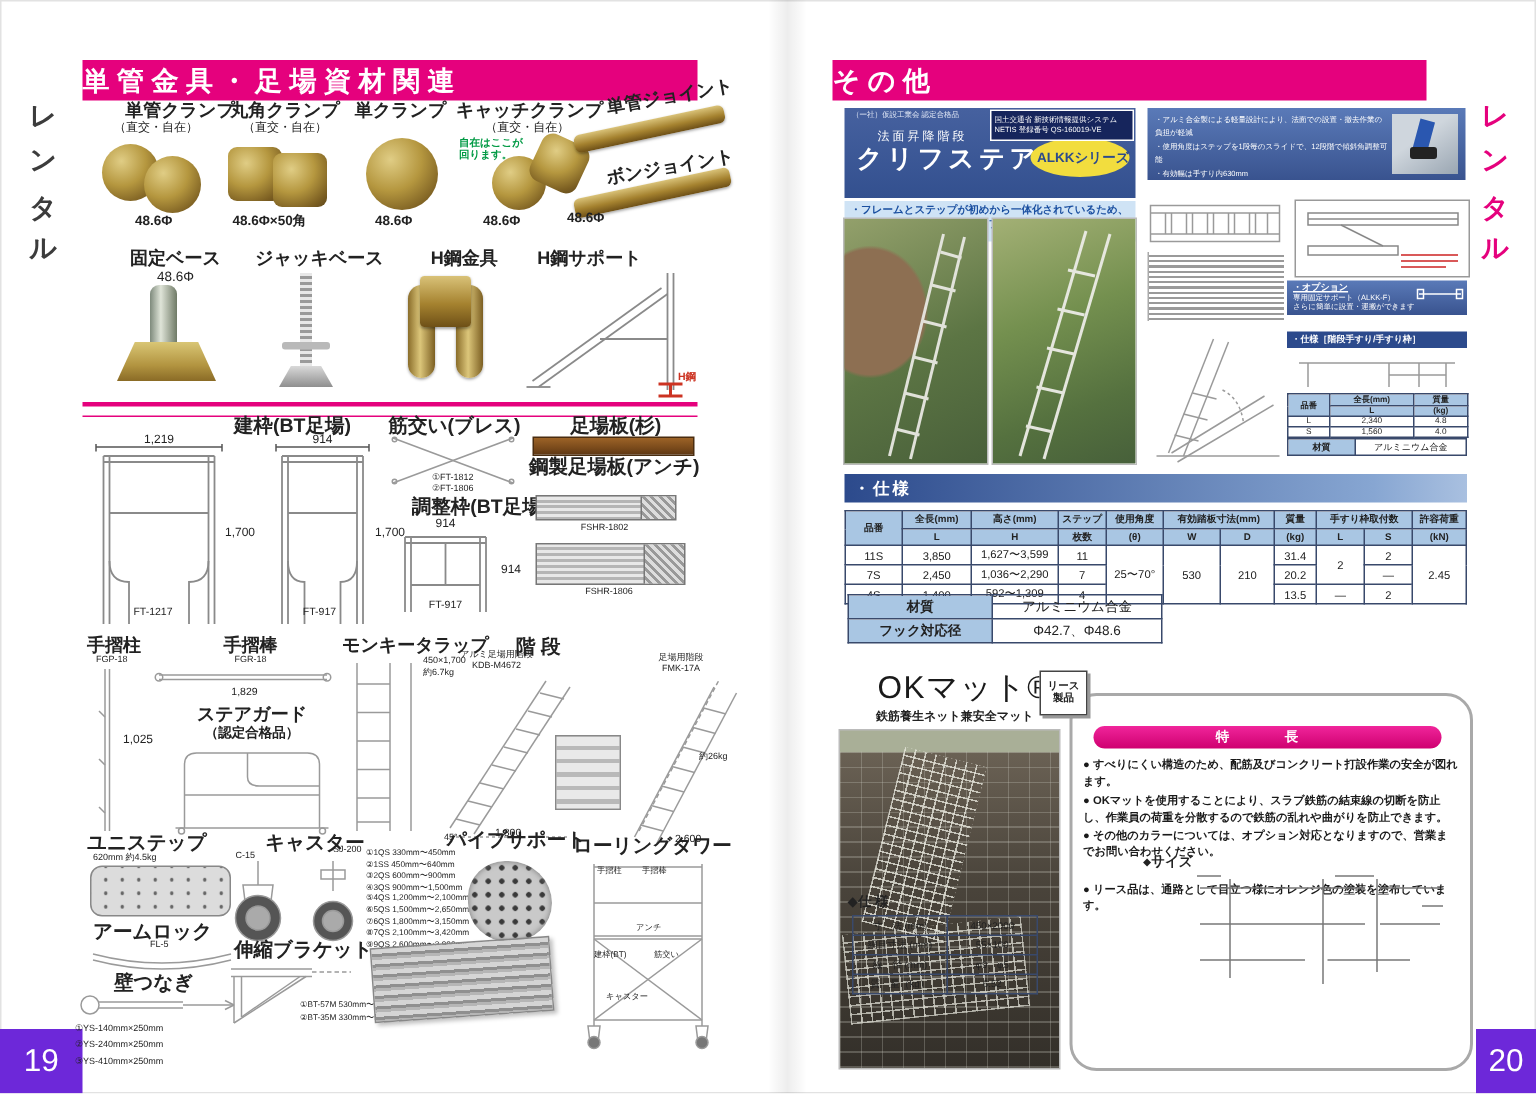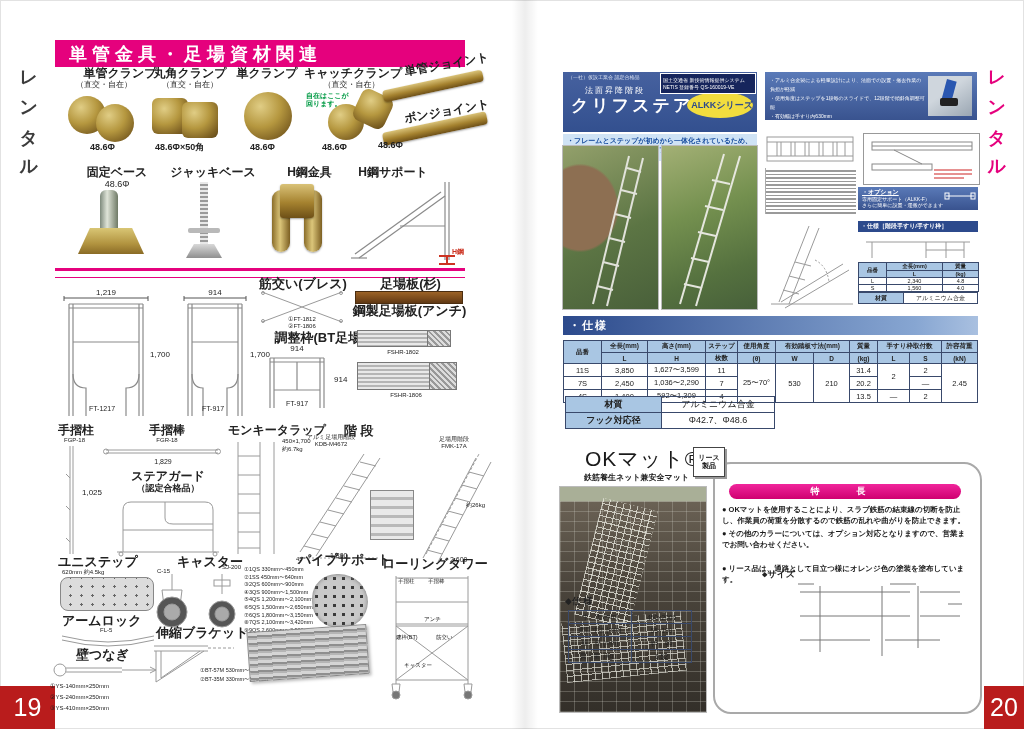--- a/index.html
+++ b/index.html
@@ -8,24 +8,24 @@
         box-shadow:inset 0 0 0 1px #e2e2e2;}
   .t{position:absolute;white-space:nowrap;line-height:1.15;}
   .b{font-weight:bold;}
   .c{text-align:center;}
   .wrap{white-space:normal;}
   .f5{font-size:5px;}.f55{font-size:5.5px;}.f6{font-size:6px;}.f7{font-size:7px;}
   .f8{font-size:8px;}.f9{font-size:9px;}.f11{font-size:11px;}
   .f12{font-size:12px;}.f13{font-size:13px;}.f17{font-size:17px;}
   .mag{color:#e5017d;}
   .hdrbar{position:absolute;background:#e5017d;color:#fff;font-weight:bold;font-size:18px;
-          letter-spacing:5px;display:flex;align-items:center;padding-left:14px;box-sizing:border-box;}
+          letter-spacing:5px;display:flex;align-items:center;box-sizing:border-box;}
   .vtext{writing-mode:vertical-rl;letter-spacing:9px;font-size:18px;}
-  .pgnum{position:absolute;background:#b91c1c;color:#fff;display:flex;align-items:center;
-         justify-content:center;font-size:25px;}
+  .pgnum{position:absolute;background:#6d28d9;color:#fff;display:flex;align-items:center;
+         justify-content:center;font-size:21px;}
   .gutter{position:absolute;left:512px;top:0;width:26px;height:729px;
           background:linear-gradient(to right,rgba(0,0,0,0),rgba(0,0,0,.07) 50%,rgba(0,0,0,0));}
   .abs{position:absolute;}
   svg{position:absolute;overflow:visible;}
   .ln{stroke:#8a8a8a;stroke-width:1.2;fill:none;}
   .lnt{stroke:#9a9a9a;stroke-width:1;fill:none;}
   
   .clamp{position:absolute;}
   .clamp .c1,.clamp .c2{position:absolute;border-radius:50%;
     background:radial-gradient(circle at 34% 30%,#e0cd85,#b5973f 45%,#7c5f22 80%,#5d461a);}
@@ -148,20 +148,21 @@
     <g stroke="#cc3322" stroke-width="2" fill="none">
       <line x1="94" y1="78" x2="110" y2="78"></line>
         <line x1="94" y1="86" x2="110" y2="86"></line>
         <line x1="102" y1="78" x2="102" y2="86"></line>
     </g>
   </svg>
   <div class="t f7 b" style="left:452px;top:248px;color:#cc3322;">H鋼</div>
 
   <div class="abs" style="left:55px;top:268px;width:410px;height:6px;border-top:3px solid #e5017d;border-bottom:1px solid #e5017d;"></div>
 
+  <div class="t f13 b c" style="left:90px;top:277px;width:210px;">建枠(BT足場)</div>
   <svg style="left:62px;top:296px;" width="88" height="122">
     <g class="ln">
       <line x1="7" y1="8" x2="7" y2="120"></line>
         <line x1="11" y1="8" x2="11" y2="120"></line>
       <line x1="77" y1="8" x2="77" y2="120"></line>
         <line x1="81" y1="8" x2="81" y2="120"></line>
       <line x1="7" y1="8" x2="81" y2="8"></line>
         <line x1="7" y1="12" x2="81" y2="12"></line>
       <line x1="11" y1="46" x2="77" y2="46"></line>
       <path d="M11,78 Q11,92 24,92 L24,120"></path>
@@ -425,20 +426,21 @@
         <circle cx="80" cy="123" r="4" fill="#777"></circle>
     </g>
   </svg>
   <div class="t f55" style="left:398px;top:578px;">手摺柱</div>
   <div class="t f55" style="left:428px;top:578px;">手摺棒</div>
   <div class="t f55" style="left:424px;top:616px;">アンチ</div>
   <div class="t f55" style="left:396px;top:634px;">建枠(BT)</div>
   <div class="t f55" style="left:436px;top:634px;">筋交い</div>
   <div class="t f55" style="left:404px;top:662px;">キャスター</div>
 
+  <div class="hdrbar" style="left:555px;top:40px;width:396px;height:27px;">その他</div>
 
   <div class="abs" style="left:563px;top:72px;width:194px;height:60px;background:linear-gradient(180deg,#46619f,#33508f);">
     <div class="t f5" style="left:5px;top:3px;color:#dfe6f5;">（一社）仮設工業会 認定合格品</div>
     <div class="t f8" style="left:22px;top:14px;color:#fff;letter-spacing:2px;">法面昇降階段</div>
     <div class="t f17 b" style="left:8px;top:24px;color:#fff;letter-spacing:3px;">クリフステアー</div>
     <div class="abs" style="left:124px;top:20px;width:66px;height:26px;background:#f2dd3e;border-radius:50%;display:flex;align-items:center;justify-content:flex-end;">
       <span class="f9 b" style="color:#2c4a8c;">ALKKシリーズ</span>
     </div>
   </div>
   <div class="abs" style="left:660px;top:73px;width:96px;height:21px;background:#16255c;border:1px solid #fff;box-sizing:border-box;display:flex;flex-direction:column;justify-content:center;padding-left:2px;">
@@ -690,20 +692,21 @@
       <span>製品</span>
   </div>
   <div class="t f8 b" style="left:584px;top:473px;">鉄筋養生ネット兼安全マット</div>
   <div class="okphoto" style="left:560px;top:487px;width:146px;height:225px;">
     <div class="okmesh"></div>
     <div class="okstrip" style="left:28px;top:16px;width:56px;height:120px;transform:rotate(14deg);opacity:.9;"></div>
     <div class="okstrip" style="left:4px;top:130px;width:120px;height:60px;transform:rotate(-6deg);opacity:.8;"></div>
   </div>
   <div class="pillmag" style="left:729px;top:484px;width:232px;height:15px;font-size:9px;">特　長</div>
   <div class="abs" style="left:722px;top:504px;width:250px;">
+    <span class="wrap b" style="display:block;font-size:7.5px;line-height:1.5;color:#1a1a1a;margin-bottom:1px;">● すべりにくい構造のため、配筋及びコンクリート打設作業の安全が図れます。</span>
     <span class="wrap b" style="display:block;font-size:7.5px;line-height:1.5;color:#1a1a1a;margin-bottom:1px;">● OKマットを使用することにより、スラブ鉄筋の結束線の切断を防止し、作業員の荷重を分散するので鉄筋の乱れや曲がりを防止できます。</span>
     <span class="wrap b" style="display:block;font-size:7.5px;line-height:1.5;color:#1a1a1a;margin-bottom:13px;">● その他のカラーについては、オプション対応となりますので、営業までお問い合わせください。</span>
     <span class="wrap b" style="display:block;font-size:7.5px;line-height:1.5;color:#1a1a1a;">● リース品は、通路として目立つ様にオレンジ色の塗装を塗布しています。</span>
   </div>
   <div class="t f9 b" style="left:762px;top:570px;font-family:Liberation Mono, monospace;">◆サイズ</div>
   <svg style="left:790px;top:582px;" width="182" height="78">
     <g stroke="#777" stroke-width="1" fill="none">
       <line x1="10" y1="10" x2="120" y2="10"></line>
         <line x1="130" y1="10" x2="170" y2="10"></line>
       <line x1="10" y1="34" x2="120" y2="34"></line>

